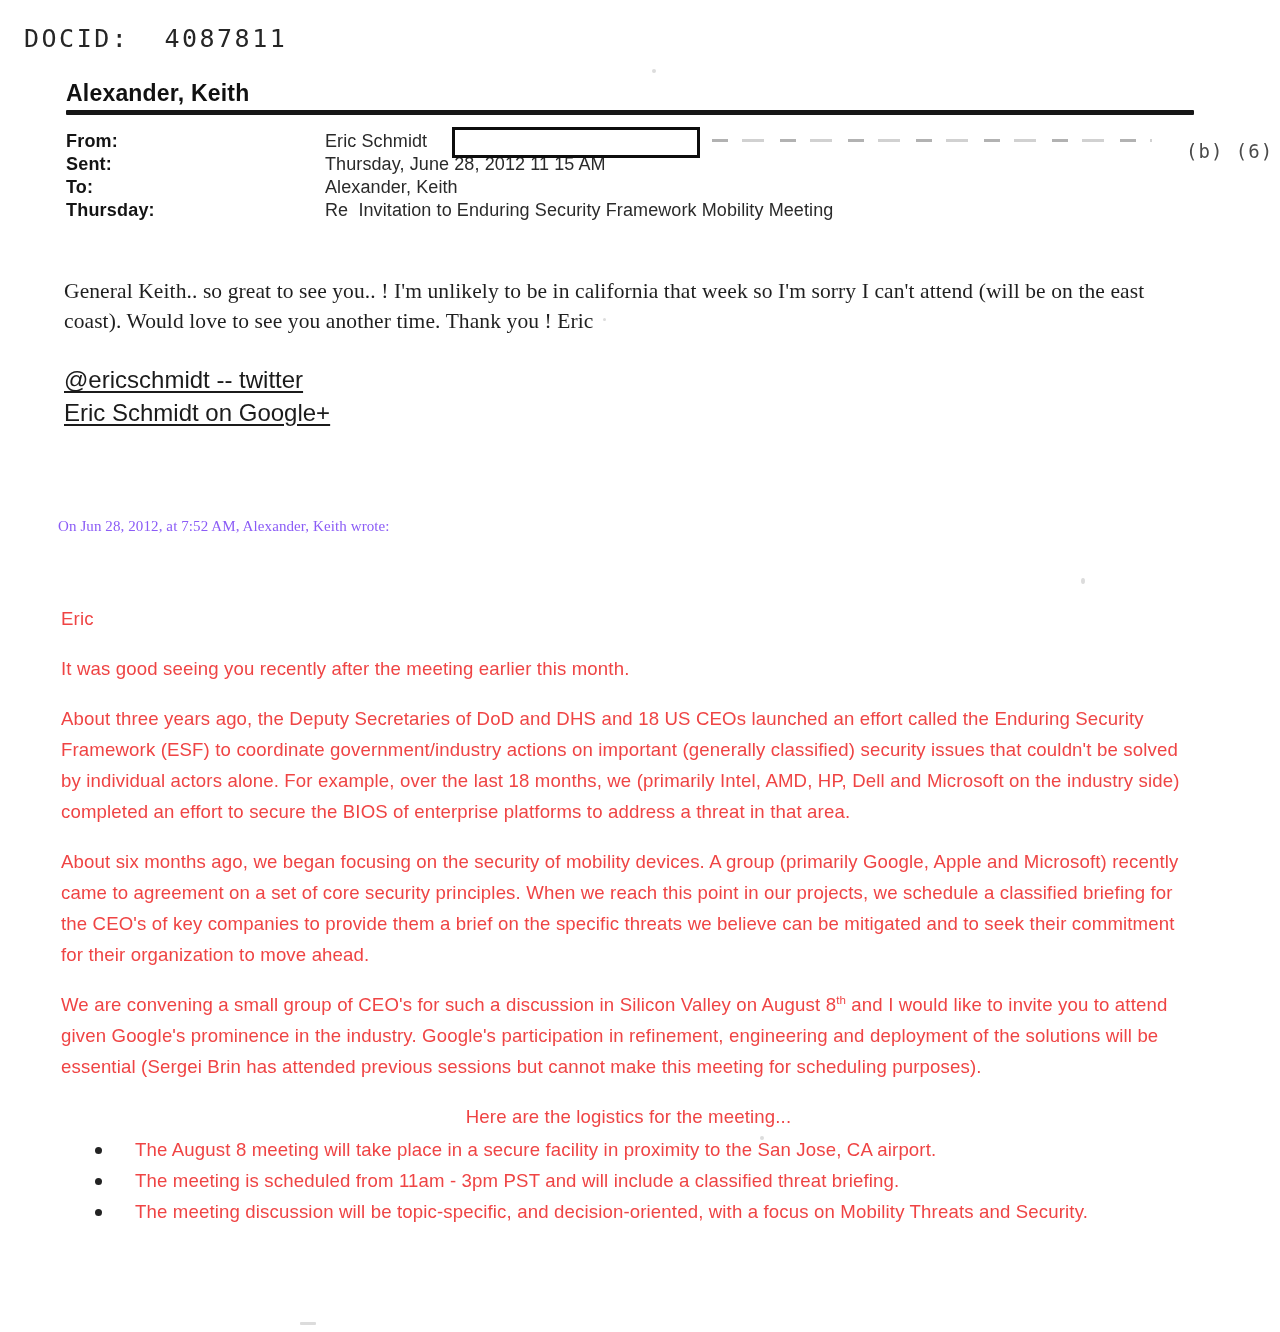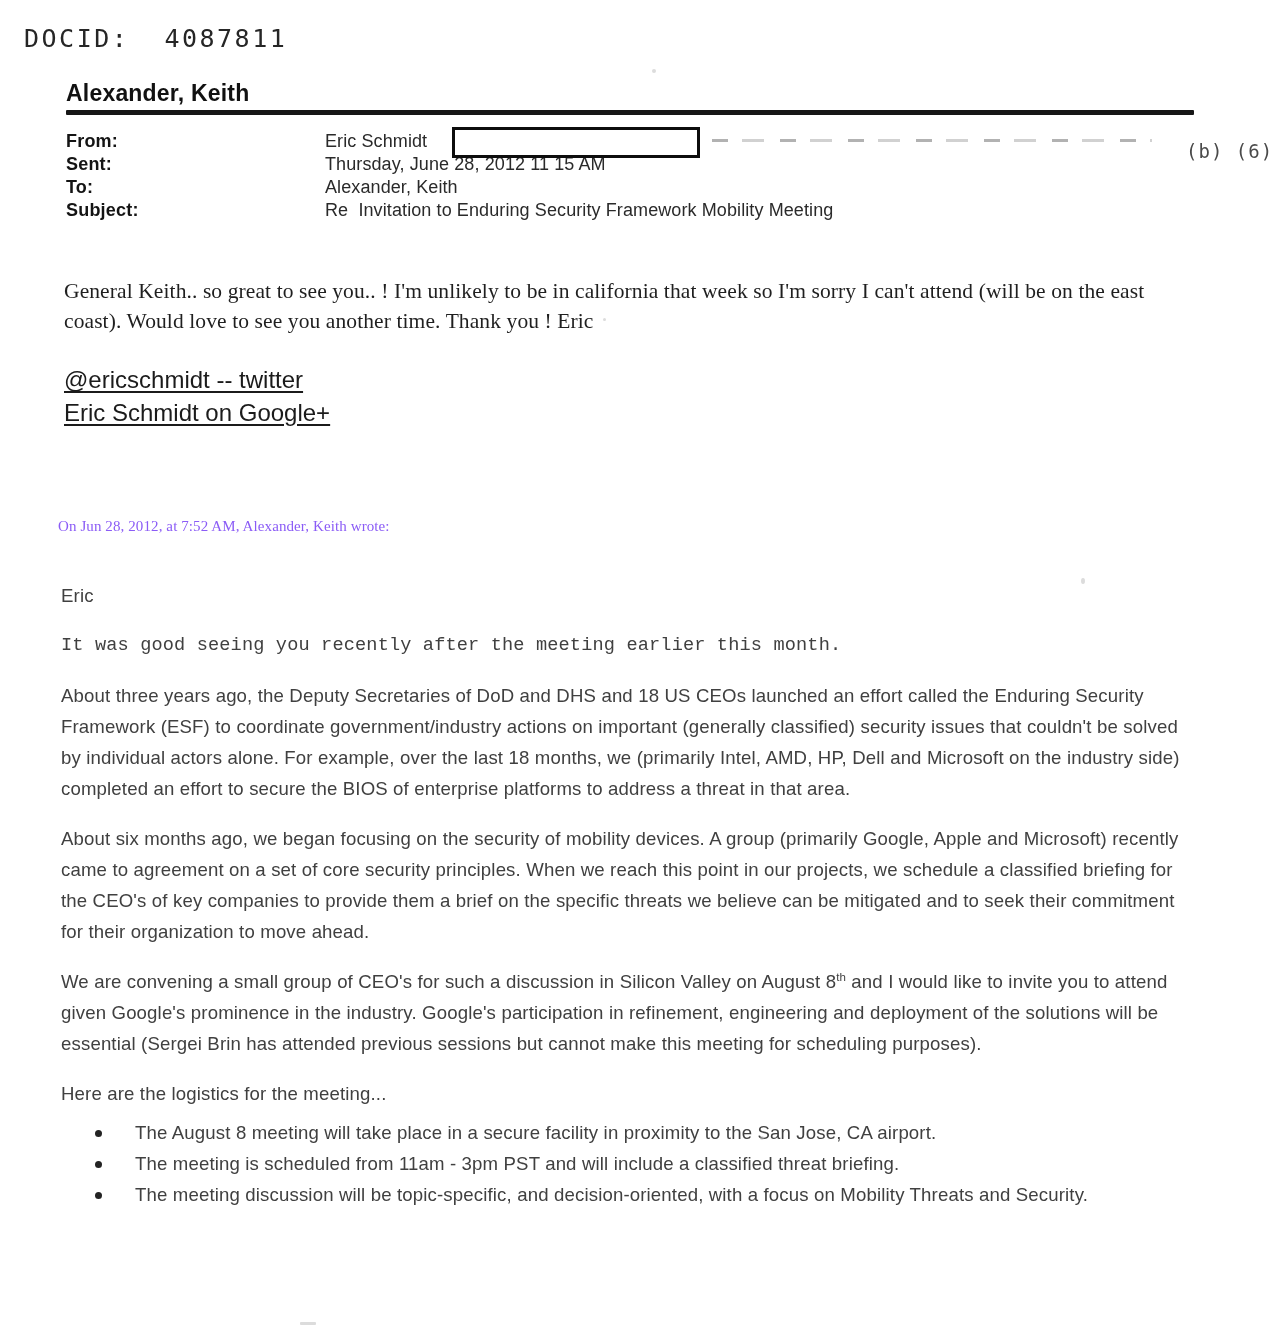--- a/index.html
+++ b/index.html
@@ -165,25 +165,25 @@
     font-size: 15px;
     color: #8b5cf6;
     letter-spacing: 0.1px;
     white-space: pre;
   }
 
   
   .quote-body {
     position: absolute;
     left: 61px;
-    top: 580px;
+    top: 603px;
     width: 1135px;
     font-size: 18.6px;
     line-height: 31px;
-    color: #404040;
+    color: #ef4444;
     letter-spacing: 0.15px;
   }
   .quote-body p {
     margin: 0 0 19px 0;
   }
   .quote-body sup {
     font-size: 0.62em;
     vertical-align: super;
     line-height: 0;
   }
@@ -240,21 +240,21 @@
       <div class="hdr-label">Sent:</div>
       <div class="hdr-value">Thursday, June 28, 2012 11 15 AM</div>
     </div>
 
     <div class="hdr-row">
       <div class="hdr-label">To:</div>
       <div class="hdr-value">Alexander, Keith</div>
     </div>
 
     <div class="hdr-row">
-      <div class="hdr-label">Subject:</div>
+      <div class="hdr-label">Thursday:</div>
       <div class="hdr-value">Re  Invitation to Enduring Security Framework Mobility Meeting</div>
     </div>
 
   </div>
 
   <div class="redaction-box"></div>
   <div class="scan-streak"></div>
 
   <div class="exemption">(b) (6)</div>
 
@@ -264,29 +264,29 @@
     <span class="siglink">@ericschmidt -- twitter</span>
     <span class="siglink">Eric Schmidt on Google+</span>
   </div>
 
   <div class="quote-head">On Jun 28, 2012, at 7:52 AM, Alexander, Keith wrote:</div>
 
   <div class="quote-body">
 
     <p>Eric</p>
 
-    <p style="font-family:Liberation Mono, monospace;">It was good seeing you recently after the meeting earlier this month.</p>
+    <p style="">It was good seeing you recently after the meeting earlier this month.</p>
 
     <p>About three years ago, the Deputy Secretaries of DoD and DHS and 18 US CEOs launched an effort called the Enduring Security Framework (ESF) to coordinate government/industry actions on important (generally classified) security issues that couldn't be solved by individual actors alone. For example, over the last 18 months, we (primarily Intel, AMD, HP, Dell and Microsoft on the industry side) completed an effort to secure the BIOS of enterprise platforms to address a threat in that area.</p>
 
     <p>About six months ago, we began focusing on the security of mobility devices. A group (primarily Google, Apple and Microsoft) recently came to agreement on a set of core security principles. When we reach this point in our projects, we schedule a classified briefing for the CEO's of key companies to provide them a brief on the specific threats we believe can be mitigated and to seek their commitment for their organization to move ahead.</p>
 
     <p><span>We are convening a small group of CEO's for such a discussion in Silicon Valley on August 8</span><sup>th</sup><span> and I would like to invite you to attend given Google's prominence in the industry. Google's participation in refinement, engineering and deployment of the solutions will be essential (Sergei Brin has attended previous sessions but cannot make this meeting for scheduling purposes).</span></p>
 
-    <p style="margin-bottom:8px;">Here are the logistics for the meeting...</p>
+    <p style="margin-bottom:2px;text-align:center;">Here are the logistics for the meeting...</p>
 
     <ul class="logistics">
       <li>The August 8 meeting will take place in a secure facility in proximity to the San Jose, CA airport.</li>
       <li>The meeting is scheduled from 11am - 3pm PST and will include a classified threat briefing.</li>
       <li>The meeting discussion will be topic-specific, and decision-oriented, with a focus on Mobility Threats and Security.</li>
     </ul>
 
   </div>
 
   <div class="speck" style="left:652px;  top:69px;  width:4px; height:4px;"></div>

